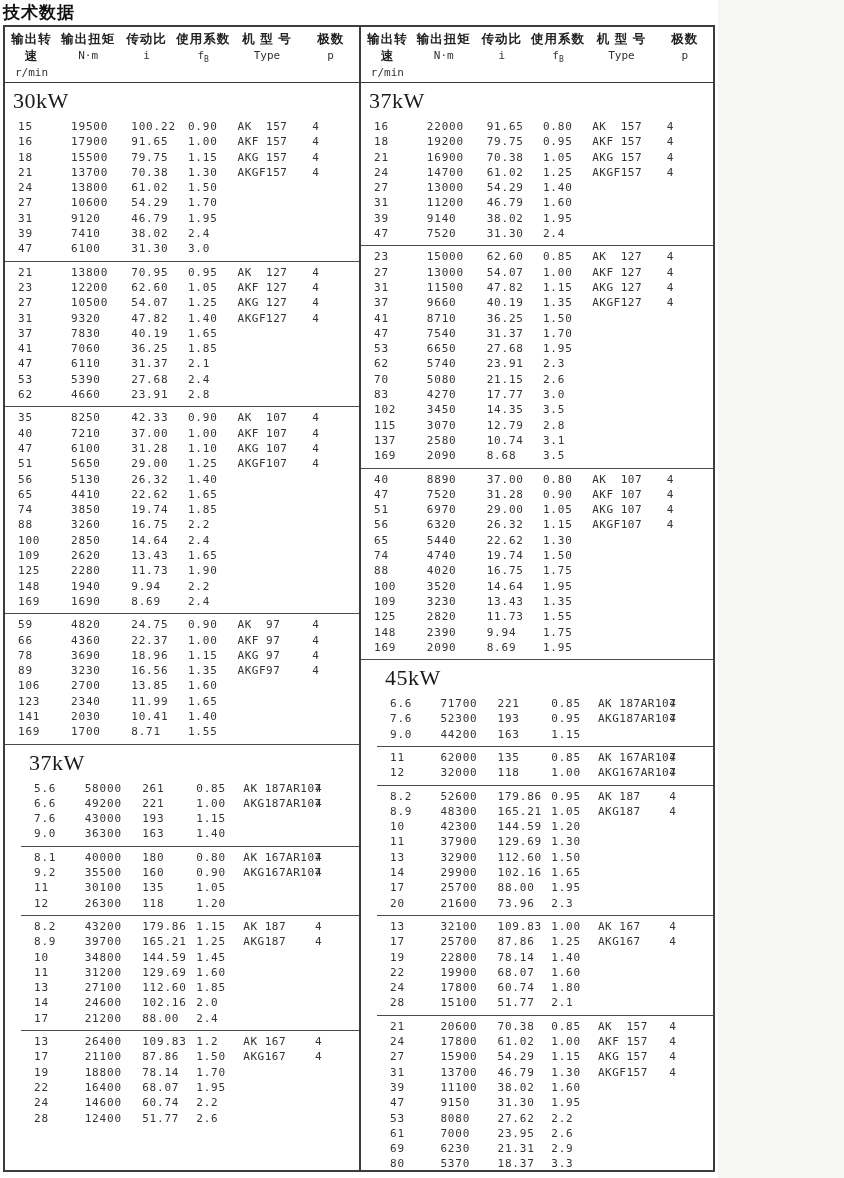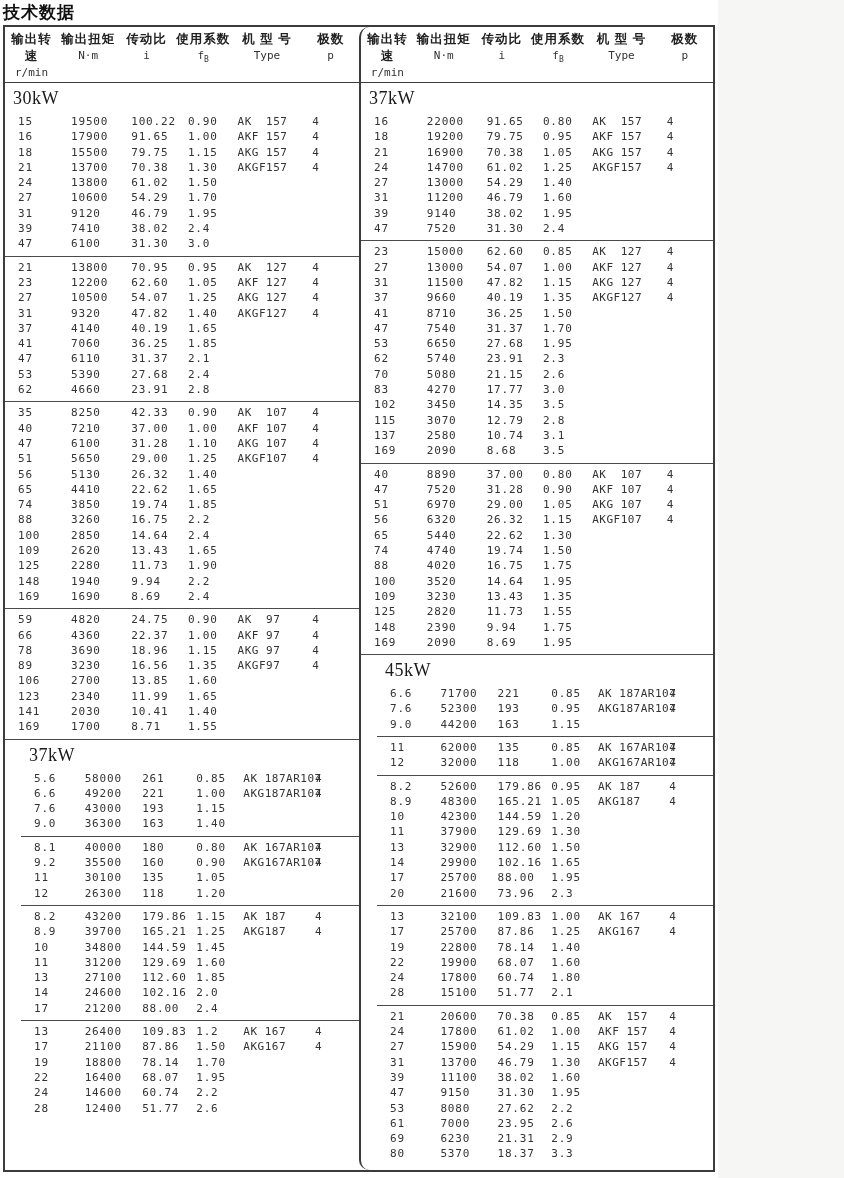--- a/index.html
+++ b/index.html
@@ -2,30 +2,30 @@
 <html><head>
 <meta charset="utf-8">
 <style>
   html,body{margin:0;padding:0;background:#f6f6f4;}
   .page{position:relative;width:718px;height:1178px;background:#ffffff;
         font-family:"DejaVu Sans Mono","Liberation Mono",monospace;color:#333;overflow:hidden;}
   .page-title{position:absolute;top:1px;left:3px;font-family:"Liberation Sans",sans-serif;
         font-weight:bold;font-size:17px;color:#111;letter-spacing:1px;}
   .frame{position:absolute;left:3px;right:3px;top:25px;bottom:6px;
         border:2px solid #3c3c3c;display:flex;background:#fff;}
-  .col{width:50%;box-sizing:border-box;overflow:hidden;border-radius:10px;}
+  .col{width:50%;box-sizing:border-box;overflow:hidden;}
   .col.right{border-left:2px solid #3c3c3c;}
   .thead{display:grid;grid-template-columns:15% 17% 16% 16% 20% 16%;
         padding:4px 0 3px;border-bottom:1.6px solid #3c3c3c;}
   .hcell{text-align:center;}
   .hlabel{font-family:"Liberation Sans",sans-serif;font-weight:600;font-size:12.5px;color:#222;letter-spacing:1px;}
   .hunit{font-size:11px;color:#333;margin-top:1px;}
   .hunit sub{font-size:8px;}
   .section + .section{border-top:1.8px solid #4a4a4a;padding-left:16px;}
-  .section-title{font-family:"Liberation Serif",serif;font-size:18px;color:#1a1a1a;
+  .section-title{font-family:"Liberation Serif",serif;font-size:22px;color:#1a1a1a;
         padding:5px 0 2px 8px;letter-spacing:0.5px;}
   .block{padding:3px 0 4px;}
   .section .block + .block{border-top:1.2px solid #4a4a4a;}
   .row{display:grid;grid-template-columns:15% 17% 16% 16% 20% 16%;line-height:15.3px;
         font-size:11px;letter-spacing:0.8px;white-space:pre;}
   .c{padding-left:13px;text-align:left;}
   .c.type{padding-left:6px;letter-spacing:0.5px;}
   .c.poles{padding-left:10px;}
 </style>
 </head>
@@ -72,21 +72,21 @@
             <div class="row"><span class="c speed">27</span><span class="c torque">10600</span><span class="c ratio">54.29</span><span class="c fb">1.70</span><span class="c type"></span><span class="c poles"></span></div>
             <div class="row"><span class="c speed">31</span><span class="c torque">9120</span><span class="c ratio">46.79</span><span class="c fb">1.95</span><span class="c type"></span><span class="c poles"></span></div>
             <div class="row"><span class="c speed">39</span><span class="c torque">7410</span><span class="c ratio">38.02</span><span class="c fb">2.4</span><span class="c type"></span><span class="c poles"></span></div>
             <div class="row"><span class="c speed">47</span><span class="c torque">6100</span><span class="c ratio">31.30</span><span class="c fb">3.0</span><span class="c type"></span><span class="c poles"></span></div>
           </div>
           <div class="block">
             <div class="row"><span class="c speed">21</span><span class="c torque">13800</span><span class="c ratio">70.95</span><span class="c fb">0.95</span><span class="c type">AK  127</span><span class="c poles">4</span></div>
             <div class="row"><span class="c speed">23</span><span class="c torque">12200</span><span class="c ratio">62.60</span><span class="c fb">1.05</span><span class="c type">AKF 127</span><span class="c poles">4</span></div>
             <div class="row"><span class="c speed">27</span><span class="c torque">10500</span><span class="c ratio">54.07</span><span class="c fb">1.25</span><span class="c type">AKG 127</span><span class="c poles">4</span></div>
             <div class="row"><span class="c speed">31</span><span class="c torque">9320</span><span class="c ratio">47.82</span><span class="c fb">1.40</span><span class="c type">AKGF127</span><span class="c poles">4</span></div>
-            <div class="row"><span class="c speed">37</span><span class="c torque">4140</span><span class="c ratio">40.19</span><span class="c fb">1.65</span><span class="c type"></span><span class="c poles"></span></div>
+            <div class="row"><span class="c speed">37</span><span class="c torque">7830</span><span class="c ratio">40.19</span><span class="c fb">1.65</span><span class="c type"></span><span class="c poles"></span></div>
             <div class="row"><span class="c speed">41</span><span class="c torque">7060</span><span class="c ratio">36.25</span><span class="c fb">1.85</span><span class="c type"></span><span class="c poles"></span></div>
             <div class="row"><span class="c speed">47</span><span class="c torque">6110</span><span class="c ratio">31.37</span><span class="c fb">2.1</span><span class="c type"></span><span class="c poles"></span></div>
             <div class="row"><span class="c speed">53</span><span class="c torque">5390</span><span class="c ratio">27.68</span><span class="c fb">2.4</span><span class="c type"></span><span class="c poles"></span></div>
             <div class="row"><span class="c speed">62</span><span class="c torque">4660</span><span class="c ratio">23.91</span><span class="c fb">2.8</span><span class="c type"></span><span class="c poles"></span></div>
           </div>
           <div class="block">
             <div class="row"><span class="c speed">35</span><span class="c torque">8250</span><span class="c ratio">42.33</span><span class="c fb">0.90</span><span class="c type">AK  107</span><span class="c poles">4</span></div>
             <div class="row"><span class="c speed">40</span><span class="c torque">7210</span><span class="c ratio">37.00</span><span class="c fb">1.00</span><span class="c type">AKF 107</span><span class="c poles">4</span></div>
             <div class="row"><span class="c speed">47</span><span class="c torque">6100</span><span class="c ratio">31.28</span><span class="c fb">1.10</span><span class="c type">AKG 107</span><span class="c poles">4</span></div>
             <div class="row"><span class="c speed">51</span><span class="c torque">5650</span><span class="c ratio">29.00</span><span class="c fb">1.25</span><span class="c type">AKGF107</span><span class="c poles">4</span></div>

